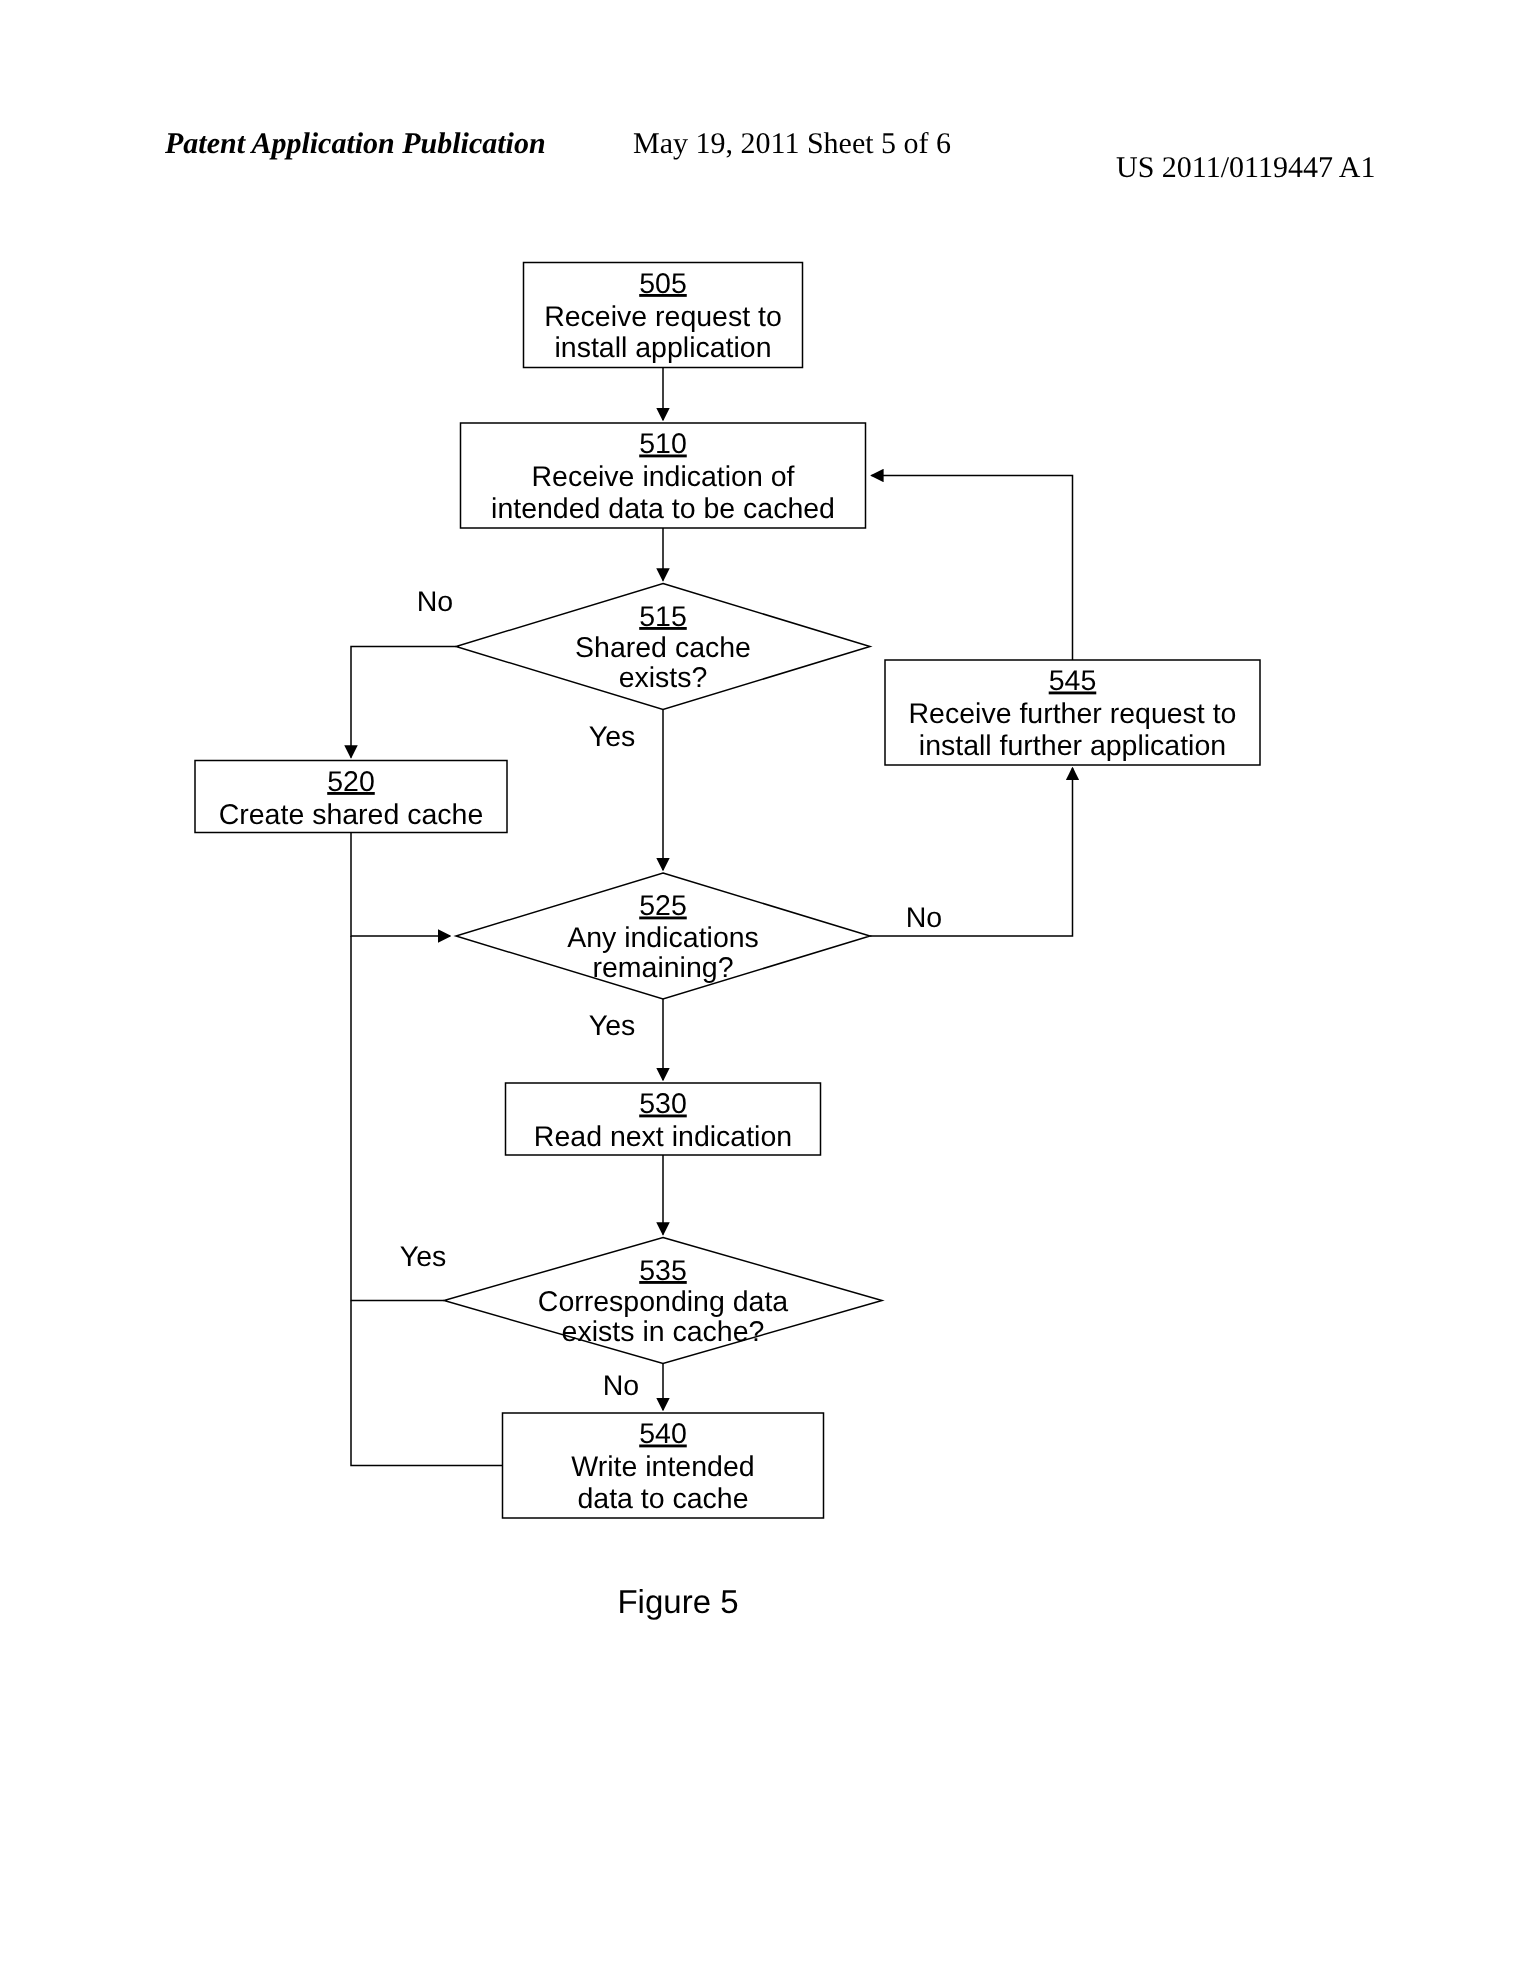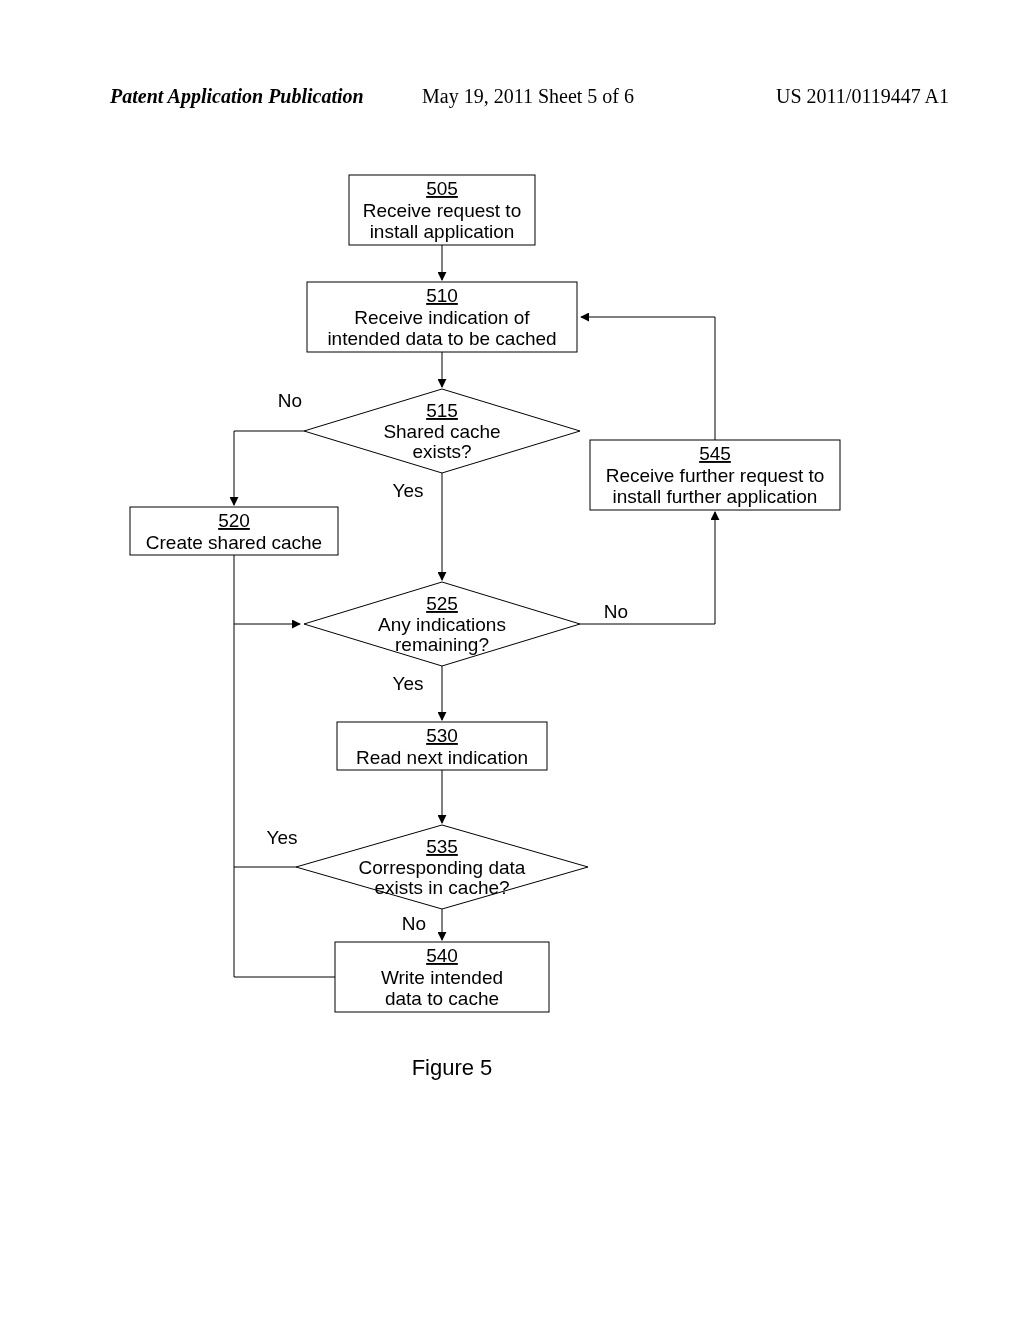--- a/index.html
+++ b/index.html
@@ -23,21 +23,22 @@
     left: 110px;
     font-weight: bold;
     font-style: italic;
   }
   .header .center {
     position: absolute;
     left: 422px;
   }
   .header .right {
     position: absolute;
-    left: 776px;
+    left: 744px;
+    margin-top: 16px;
   }
   svg {
     position: absolute;
     top: 0;
     left: 0;
   }
   .box-text, .diamond-text, .label-text {
     font-family: Arial, Helvetica, sans-serif;
     font-size: 19px;
     text-anchor: middle;

